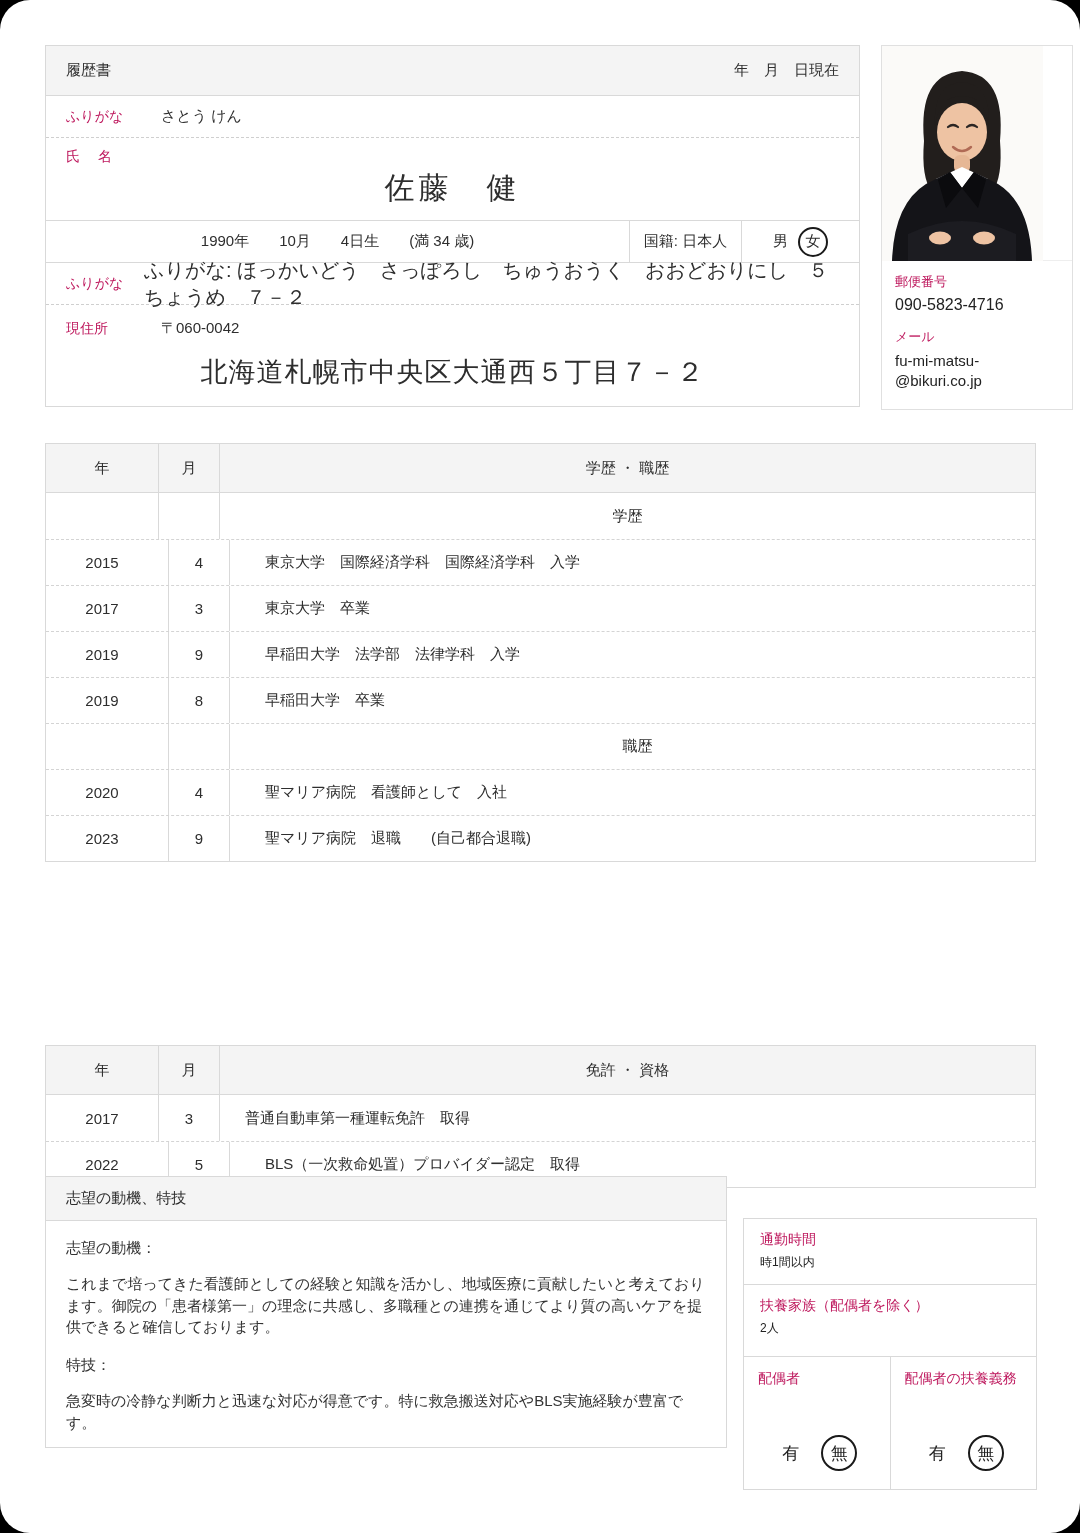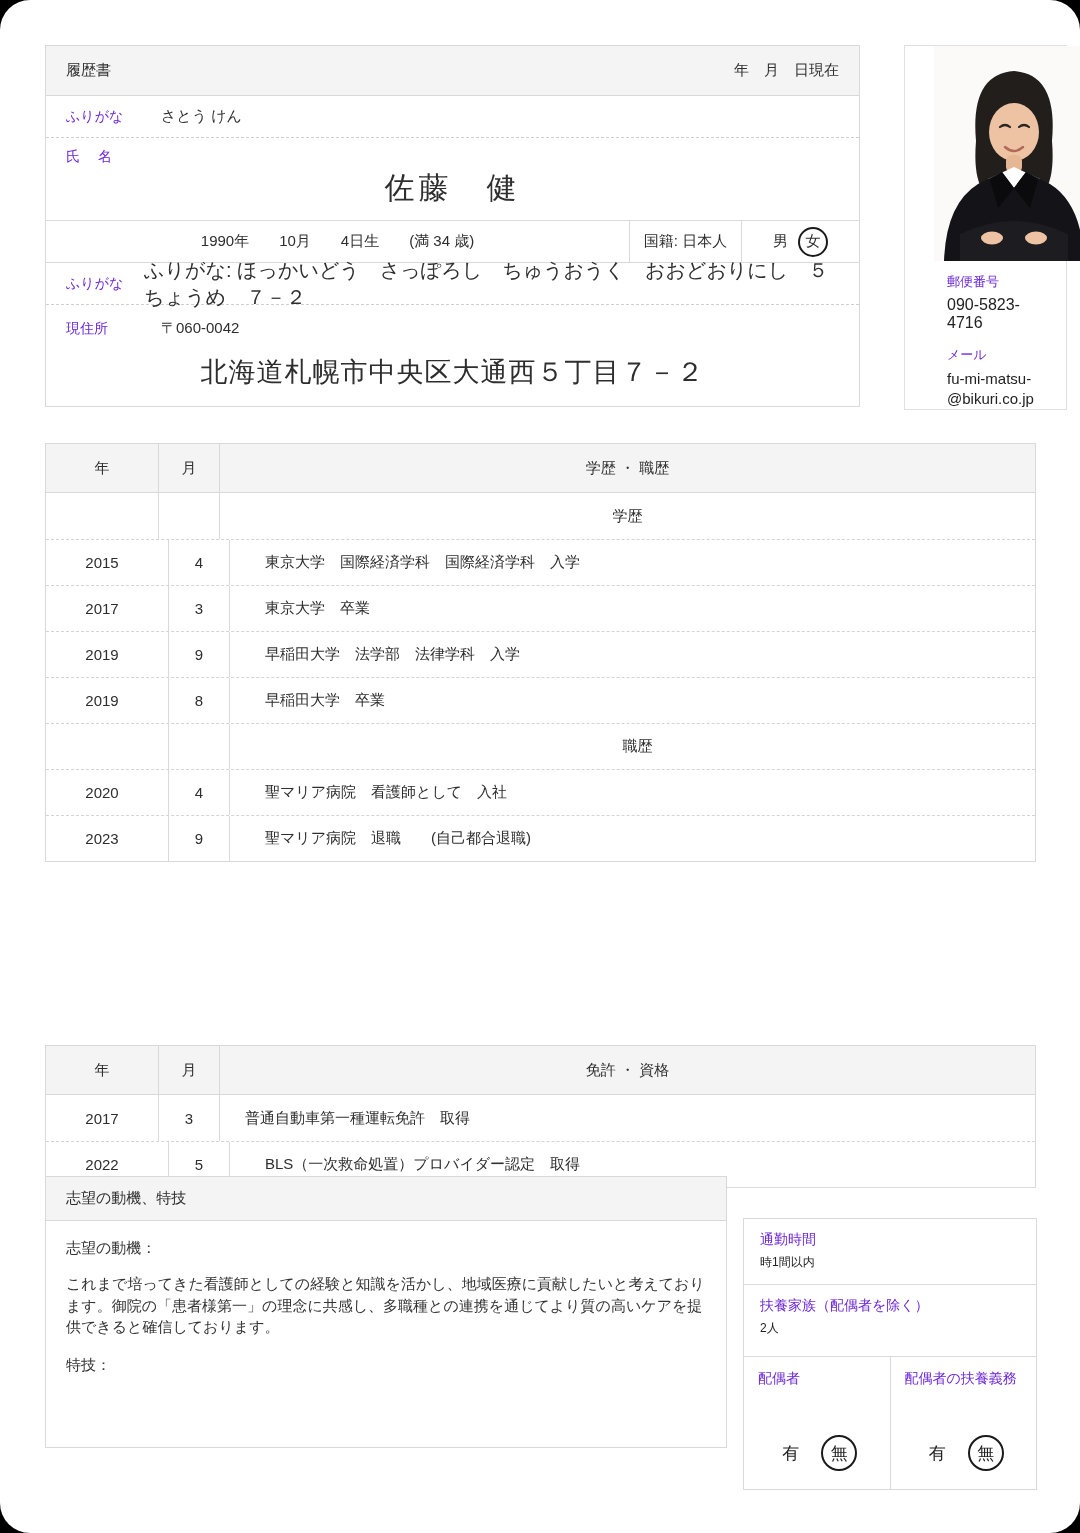--- a/index.html
+++ b/index.html
@@ -4,21 +4,21 @@
 <style>
   * { margin:0; padding:0; box-sizing:border-box; }
   html,body { background:#000; }
   body { font-family:"Liberation Sans","DejaVu Sans",sans-serif; }
   .paper{
     position:relative; width:1080px; height:1533px; margin:0 auto;
     background:#fff; border-radius:30px; overflow:hidden; color:#2e2e2e;
   }
   .box{ position:absolute; background:#fff; border:1px solid #d9d9d9; }
   .graybar{ background:#f4f4f4; border-bottom:1px solid #d9d9d9; }
-  .lbl{ color:#6d28d9; }
+  .lbl{ color:#be185d; }
 
   
   #idbox{ left:45px; top:45px; width:815px; }
   #id-header{ height:50px; display:flex; align-items:center; justify-content:space-between; padding:0 20px; font-size:15px; }
   .furi-row{ height:42px; display:flex; align-items:center; padding:0 20px; border-bottom:1px dashed #cfcfcf; font-size:15px; }
   .furi-row .lbl{ width:95px; font-size:14px; }
   .furi-row .val{ font-weight:500; }
   #name-row{ height:83px; position:relative; border-bottom:1px solid #d9d9d9; }
   #name-row .lbl{ position:absolute; top:10px; left:20px; font-size:14px; letter-spacing:2px; }
   #name-row .name{ text-align:center; padding-top:30px; font-size:30px; font-weight:500; letter-spacing:4px; }
@@ -27,21 +27,21 @@
   #birth-cell{ flex:1; }
   #nat-cell{ width:112px; border-left:1px solid #d9d9d9; }
   #gender-cell{ width:118px; border-left:1px solid #d9d9d9; gap:10px; }
   .sel-circle{ display:inline-flex; align-items:center; justify-content:center; width:30px; height:30px; border:2px solid #1a1a1a; border-radius:50%; }
   #addr-row{ height:101px; position:relative; }
   #addr-row .head{ display:flex; align-items:center; padding:14px 20px 0 20px; font-size:15px; }
   #addr-row .head .lbl{ width:95px; font-size:14px; }
   #addr-row .addr{ text-align:center; padding-top:16px; font-size:27px; font-weight:500; letter-spacing:1px; }
 
   
-  #sidebar{ left:904px; top:45px; width:163px; height:365px; border:1px solid #e0e0e0;padding-left:29px; }
+  #sidebar{ left:881px; top:45px; width:192px; height:365px; border:1px solid #e0e0e0; }
   #photo{ height:215px; border-bottom:1px solid #eee; }
   #photo svg{ display:block; }
   #contact{ padding:12px 13px; }
   #contact .lbl{ font-size:13px; }
   #contact .phone{ font-size:16px; margin:5px 0 14px 0; color:#222; }
   #contact .email{ font-size:15px; margin-top:5px; color:#222; line-height:1.3; }
 
   
   .rtable{ left:45px; width:991px; }
   .thead{ display:flex; height:49px; background:#f4f4f4; border-bottom:1px solid #d9d9d9; font-size:15px; }
@@ -216,20 +216,21 @@
       <div class="cd">BLS（一次救命処置）プロバイダー認定　取得</div>
     </div>
   </div>
 
   <div class="box" id="motive">
     <div class="graybar" id="motive-header">志望の動機、特技</div>
     <div id="motive-body">
       <div class="plabel">志望の動機：</div>
       <div class="ptext">これまで培ってきた看護師としての経験と知識を活かし、地域医療に貢献したいと考えております。御院の「患者様第一」の理念に共感し、多職種との連携を通じてより質の高いケアを提供できると確信しております。</div>
       <div class="plabel">特技：</div>
+      <div class="ptext">急変時の冷静な判断力と迅速な対応が得意です。特に救急搬送対応やBLS実施経験が豊富です。</div>
     </div>
   </div>
 
   <div class="box" id="extras">
     <div class="xcell" id="x-commute">
       <div class="lbl">通勤時間</div>
       <div class="xval">時1間以内</div>
     </div>
     <div class="xcell" id="x-dependents">
       <div class="lbl">扶養家族（配偶者を除く）</div>

